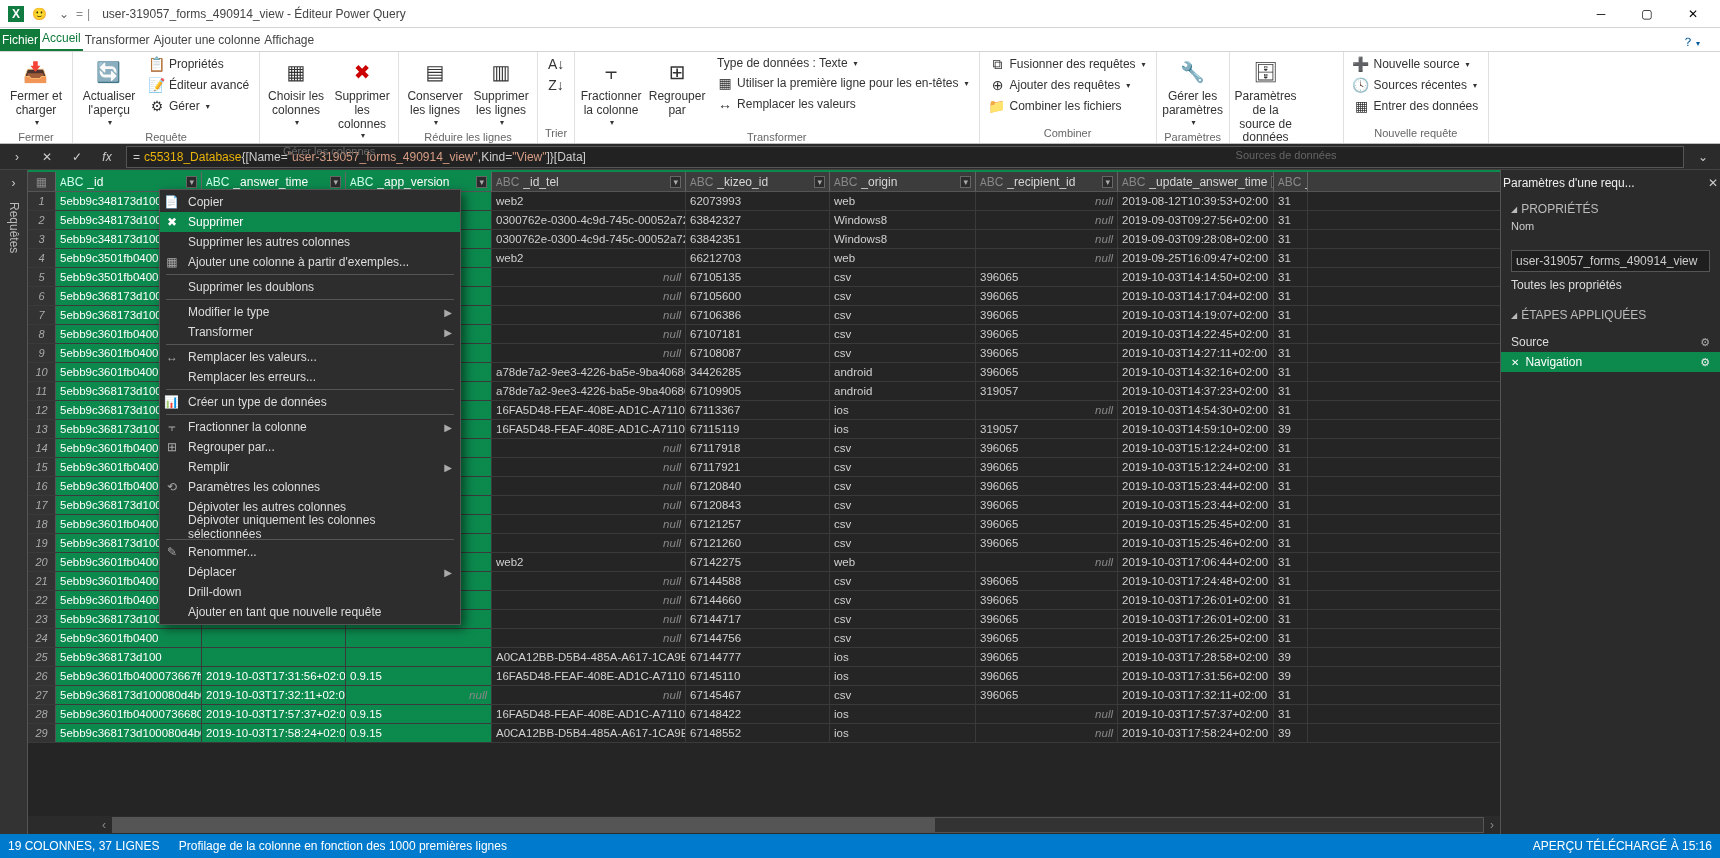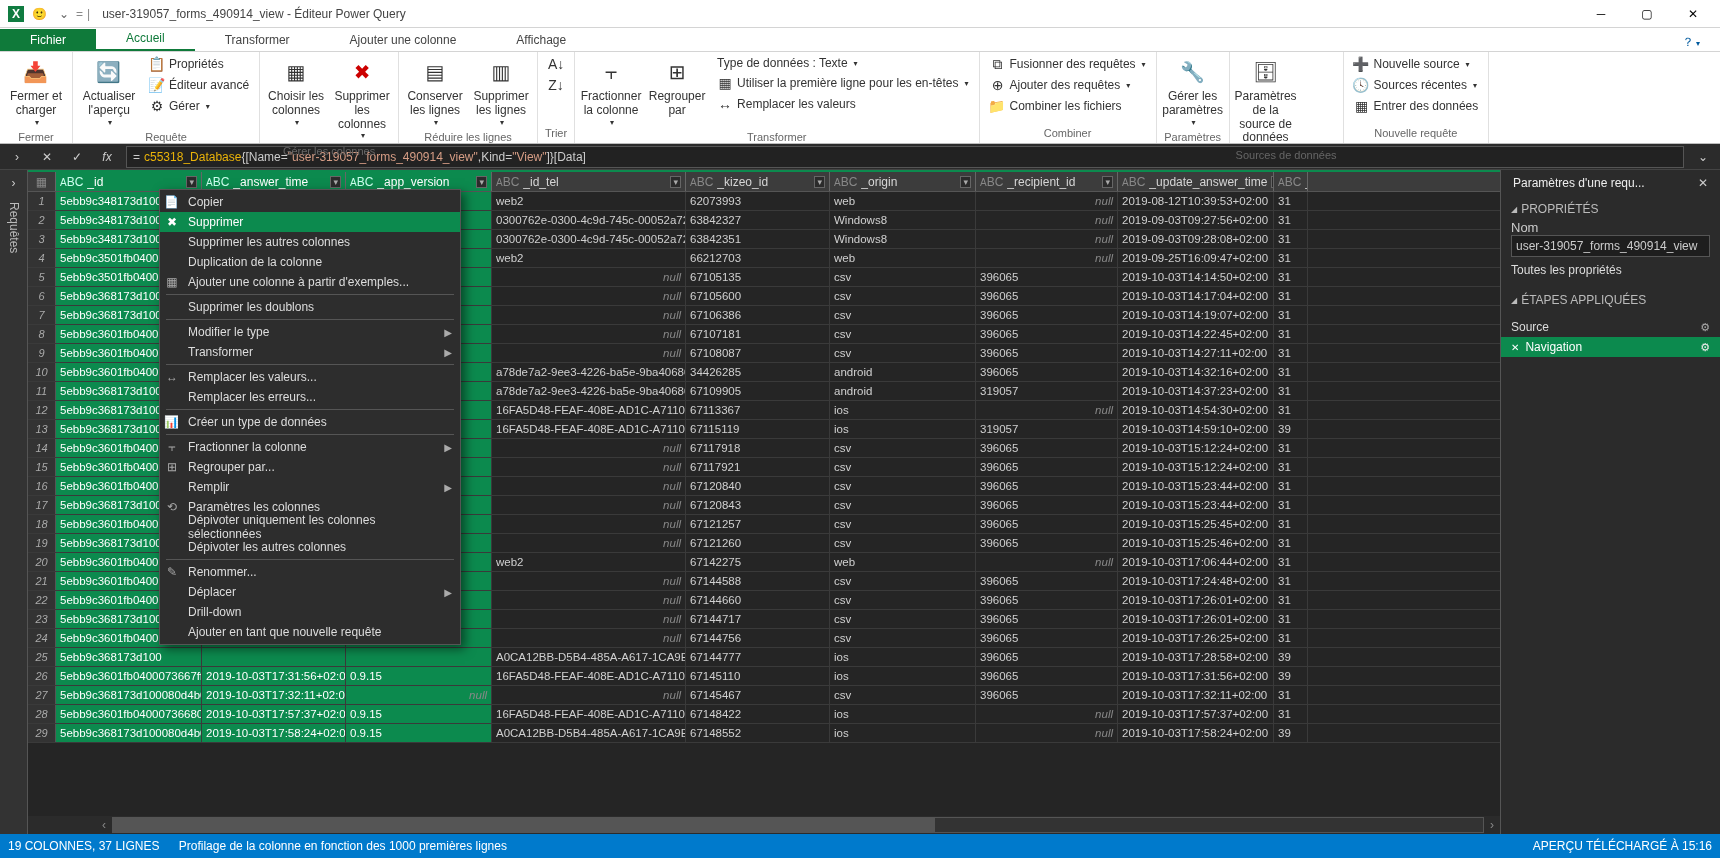--- a/index.html
+++ b/index.html
@@ -3,21 +3,21 @@
 <meta charset="utf-8">
 <style>
 *{box-sizing:border-box;margin:0;padding:0;font-family:"Segoe UI",Tahoma,sans-serif;font-size:12px;-webkit-font-smoothing:antialiased}
 body{background:#1e1e1e;color:#ccc;width:1720px;height:858px;overflow:hidden;position:relative}
 .titlebar{height:28px;background:#fff;display:flex;align-items:center;padding:0 4px;border-bottom:1px solid #d4d4d4}
 .titlebar .tb-icon{width:16px;height:16px;margin:0 4px;display:flex;align-items:center;justify-content:center}
 .titlebar .title{margin-left:8px;color:#444;font-size:12px}
 .titlebar .win-ctrl{margin-left:auto;display:flex}
 .titlebar .win-ctrl div{width:46px;height:28px;display:flex;align-items:center;justify-content:center;color:#000}
 .ribbon-tabs{height:24px;background:#fff;display:flex;align-items:flex-end;border-bottom:1px solid #d4d4d4}
-.ribbon-tabs .tab{padding:4px 30px;color:#444;cursor:default}
+.ribbon-tabs .tab{padding:4px 2px;color:#444;cursor:default}
 .ribbon-tabs .tab.file{background:#0f7a3a;color:#fff}
 .ribbon-tabs .tab.active{border-bottom:2px solid #0f7a3a;color:#0f7a3a}
 .ribbon-tabs .help{margin-left:auto;padding:0 20px;color:#005a9e}
 .ribbon{height:92px;background:#fff;display:flex;border-bottom:1px solid #bdbdbd}
 .ribbon .group{display:flex;flex-direction:column;padding:2px 6px;border-right:1px solid #e0e0e0;position:relative}
 .ribbon .group .g-body{display:flex;align-items:flex-start;gap:6px;flex:1}
 .ribbon .group .g-name{font-size:11px;color:#666;text-align:center;padding:2px 0}
 .big-btn{display:flex;flex-direction:column;align-items:center;justify-content:flex-start;width:60px;padding:2px;text-align:center;line-height:1.15;color:#333;cursor:default}
 .big-btn .ic{width:32px;height:32px;margin-bottom:2px;display:flex;align-items:center;justify-content:center;font-size:20px}
 .small-btn{display:flex;align-items:center;gap:4px;padding:2px 4px;color:#333;white-space:nowrap;cursor:default}
@@ -45,21 +45,21 @@
 .g-row{height:19px;display:flex;border-bottom:1px solid #3a3a3a}
 .g-rownum{width:28px;background:#333;color:#aaa;display:flex;align-items:center;justify-content:center;font-style:italic;border-right:1px solid #555;font-size:11px}
 .g-cell{display:flex;align-items:center;padding:0 4px;border-right:1px solid #3a3a3a;color:#d0d0d0;overflow:hidden;white-space:nowrap;text-overflow:ellipsis;font-size:11.5px}
 .g-cell.sel{background:#0c8a4e;color:#fff}
 .g-cell.null{color:#888;font-style:italic;justify-content:flex-end}
 .grid-scrollbar{height:18px;background:#2b2b2b;display:flex;align-items:center;padding-left:68px}
 .grid-scrollbar .sb{flex:1;height:16px;background:#333;border:1px solid #555;display:flex;align-items:center}
 .grid-scrollbar .sb .thumb{width:60%;height:100%;background:#555}
 .grid-scrollbar .arr{width:16px;color:#888;text-align:center}
 .panel{width:220px;background:#2b2b2b;border-left:1px solid #555;display:flex;flex-direction:column}
-.panel-title{padding:6px 12px;color:#eee;font-size:14px;display:flex;align-items:flex-start}
+.panel-title{padding:6px 2px;color:#eee;font-size:14px;display:flex;align-items:flex-start}
 .panel-title .x{margin-left:auto;color:#ccc;cursor:default}
 .panel .sec{padding:6px 10px}
 .panel .sec-h{color:#bbb;font-size:11px;margin-bottom:4px;display:flex;align-items:center;gap:4px}
 .panel .sec-h .tri{font-size:8px}
 .panel input{width:100%;background:#1e1e1e;border:1px solid #555;color:#ccc;padding:3px 4px;font-size:12px}
 .panel .link{color:#ddd;font-size:12px;margin-top:6px;cursor:default}
 .panel .step{padding:3px 10px;display:flex;align-items:center;gap:6px;color:#ddd;cursor:default}
 .panel .step.active{background:#0c8a4e;color:#fff}
 .panel .step .xmark{font-size:10px;color:#fff}
 .panel .step .gear{margin-left:auto;color:#aaa;font-size:11px}
@@ -751,21 +751,21 @@
   <div class="panel">
     <div class="panel-title">
         <span>Paramètres d'une requ...</span>
         <span class="x">✕</span>
       </div>
     <div class="sec">
       <div class="sec-h">
           <span class="tri">◢</span>
           <span>PROPRIÉTÉS</span>
         </div>
-      <div style="font-size:13px;margin-bottom:0;color:#ccc">Nom</div>
+      <div style="font-size:11px;margin-bottom:18px;color:#ccc">Nom</div>
       <input value="user-319057_forms_490914_view" style="">
       <div class="link">Toutes les propriétés</div>
     </div>
     <div class="sec" style="padding-top:10px">
       <div class="sec-h">
           <span class="tri">◢</span>
           <span>ÉTAPES APPLIQUÉES</span>
         </div>
     </div>
     <div class="step">
@@ -793,23 +793,20 @@
       <span>Copier</span>
     </div>
   <div class="item hover">
       <span class="ic">✖</span>
       <span>Supprimer</span>
     </div>
   <div class="item">
       <span>Supprimer les autres colonnes</span>
     </div>
   <div class="item">
-      <span>Duplication de la colonne</span>
-    </div>
-  <div class="item">
       <span class="ic">▦</span>
       <span>Ajouter une colonne à partir d'exemples...</span>
     </div>
   <div class="sep"></div>
   <div class="item">
       <span>Supprimer les doublons</span>
     </div>
   <div class="sep"></div>
   <div class="item">
       <span>Modifier le type</span>
@@ -844,24 +841,24 @@
     </div>
   <div class="item">
       <span>Remplir</span>
       <span class="sub">▶</span>
     </div>
   <div class="item">
       <span class="ic">⟲</span>
       <span>Paramètres les colonnes</span>
     </div>
   <div class="item">
+      <span>Dépivoter les autres colonnes</span>
+    </div>
+  <div class="item">
       <span>Dépivoter uniquement les colonnes sélectionnées</span>
-    </div>
-  <div class="item">
-      <span>Dépivoter les autres colonnes</span>
     </div>
   <div class="sep"></div>
   <div class="item">
       <span class="ic">✎</span>
       <span>Renommer...</span>
     </div>
   <div class="item">
       <span>Déplacer</span>
       <span class="sub">▶</span>
     </div>

